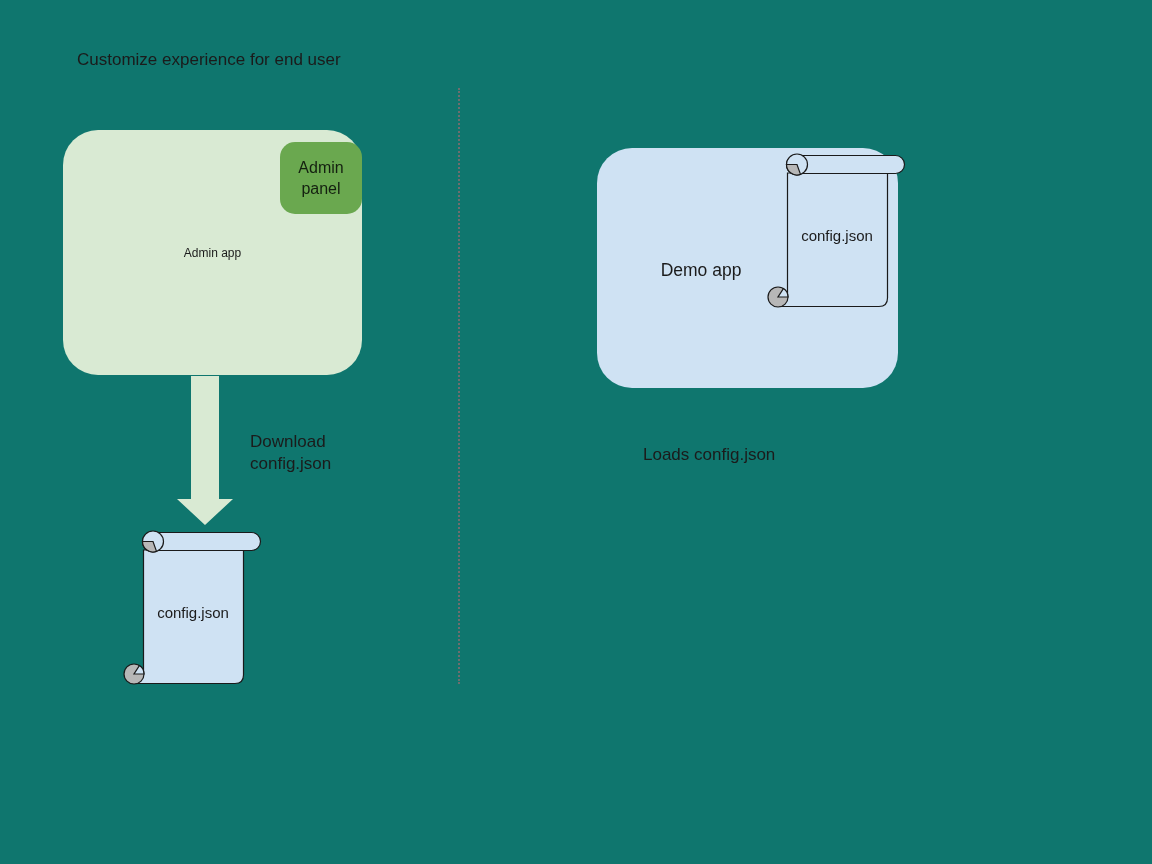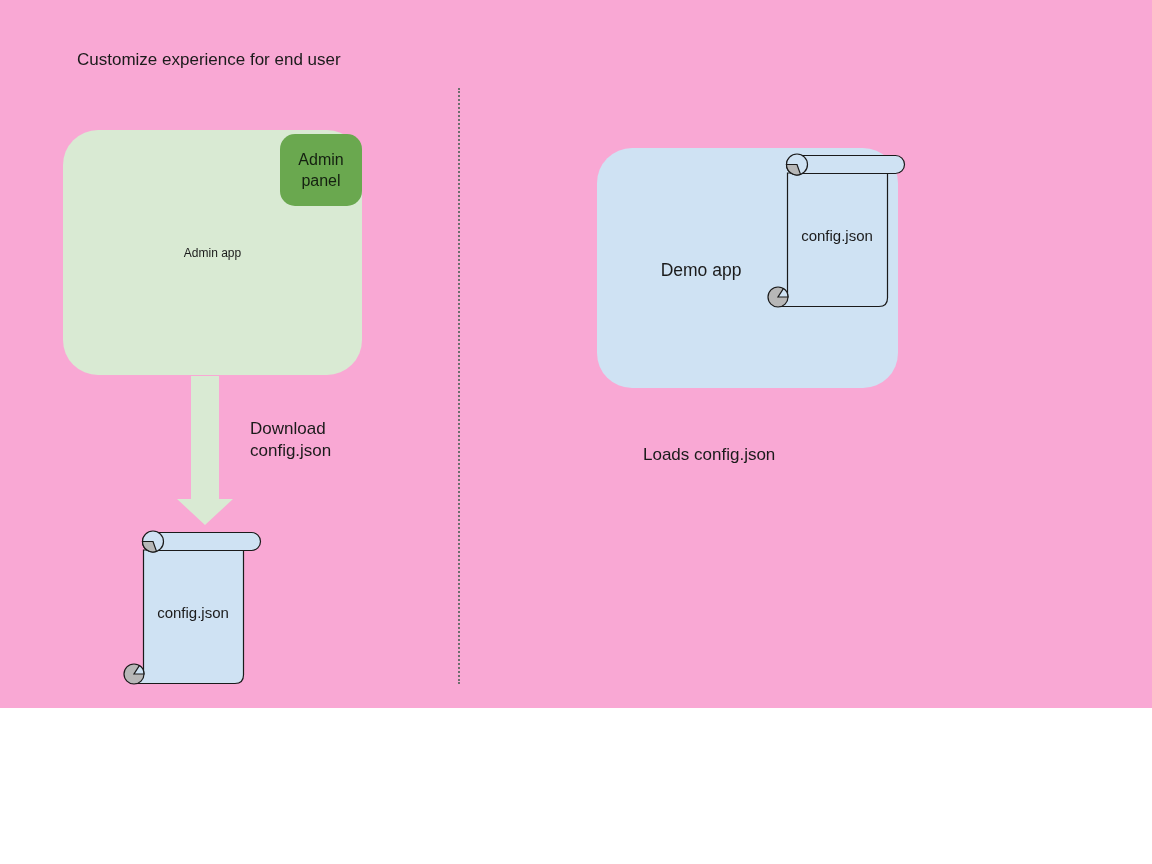--- a/index.html
+++ b/index.html
@@ -1,21 +1,21 @@
 <!DOCTYPE html>
 <html><head>
 <meta charset="utf-8">
 <style>
   html, body { margin: 0; padding: 0; background: #ffffff; }
   * { box-sizing: border-box; }
   .stage {
     position: relative;
     width: 1152px;
-    height: 708px;
-    background: #f9a8d4;
+    height: 864px;
+    background: #0f766e;
     overflow: hidden;
     font-family: "Liberation Sans", sans-serif;
     color: #1b1b1b;
   }
   .abs { position: absolute; }
 
   .section-title {
     font-size: 17px;
     line-height: 20px;
     white-space: nowrap;
@@ -28,21 +28,21 @@
     background: #d9ead3;
     border-radius: 35px;
     display: flex;
     align-items: center;
     justify-content: center;
   }
   .app-label { font-size: 12px; color: #1b1b1b; white-space: nowrap; }
 
   .admin-panel {
     position: absolute;
-    right: 0; top: 4px;
+    right: 0; top: 12px;
     width: 82px; height: 72px;
     background: #6aa84f;
     border-radius: 15px;
     display: flex;
     align-items: center;
     justify-content: center;
     text-align: center;
   }
   .admin-panel .panel-label {
     font-size: 16px;
@@ -63,21 +63,21 @@
     font-size: 17.5px;
     white-space: nowrap;
   }
 
   .caption {
     font-size: 17px;
     line-height: 22px;
     color: #1b1b1b;
     white-space: nowrap;
   }
-  .caption-download { left: 250px; top: 418px; }
+  .caption-download { left: 250px; top: 431px; }
   .caption-loads   { left: 627px; top: 444px; margin-left: 16px; }
 
   .divider {
     left: 458px; top: 88px;
     height: 596px;
     width: 0;
     border-left: 2px dotted #6e6e6e;
   }
 
   .arrow-svg { left: 177px; top: 376px; }

